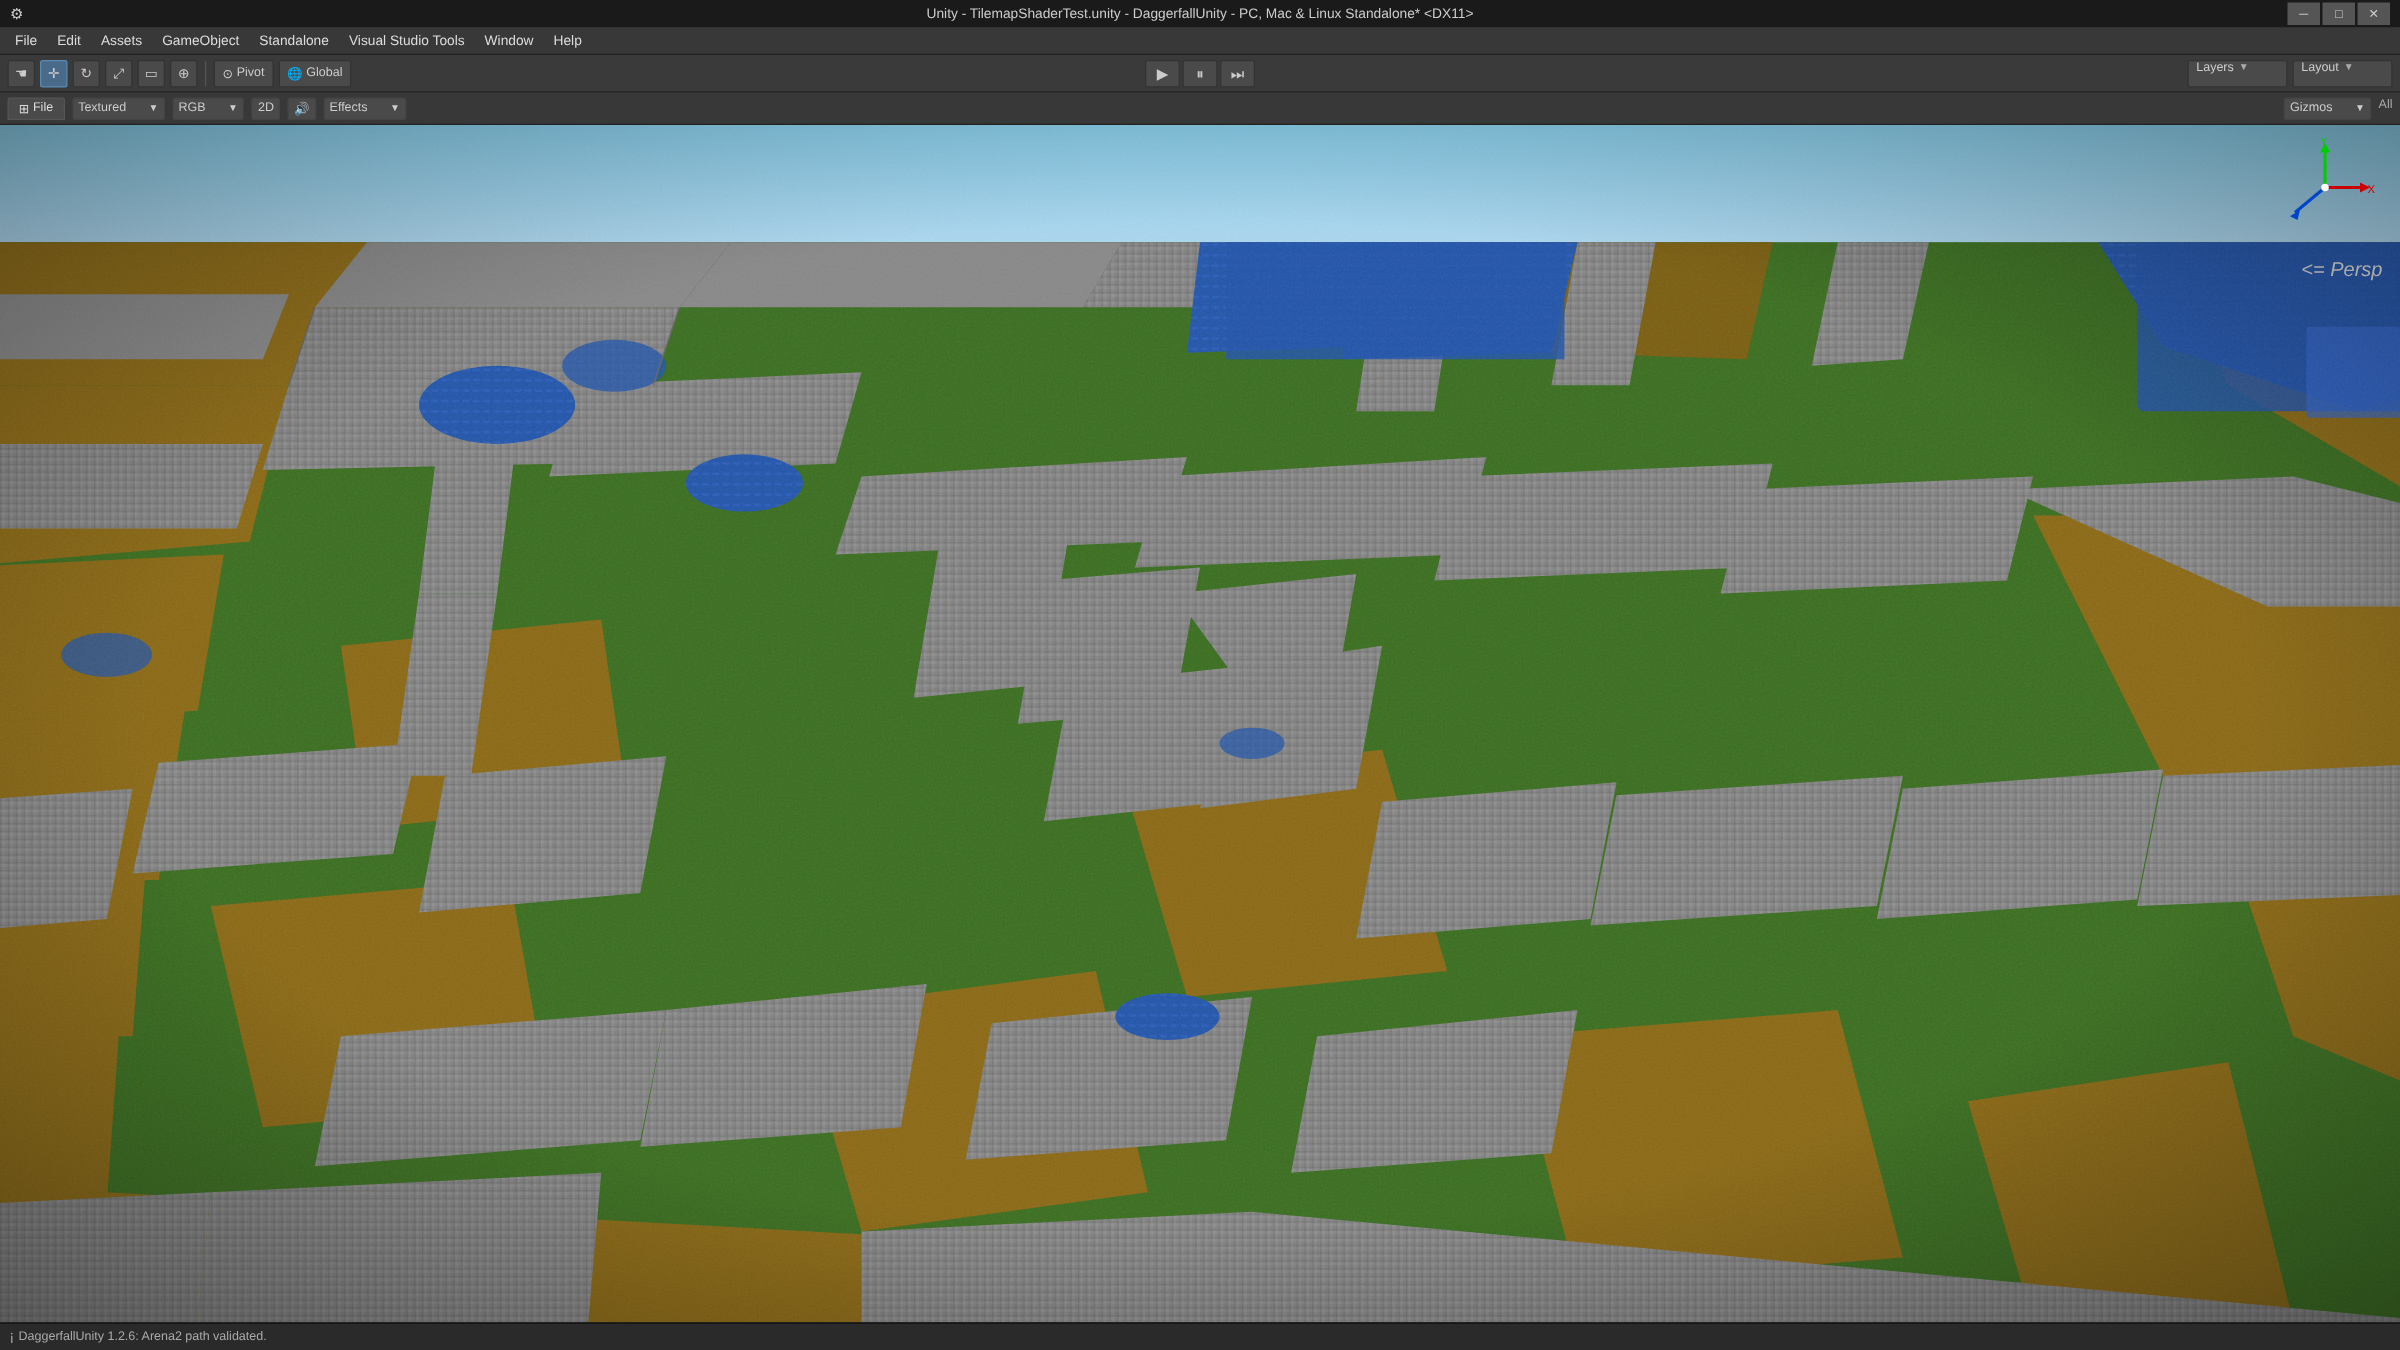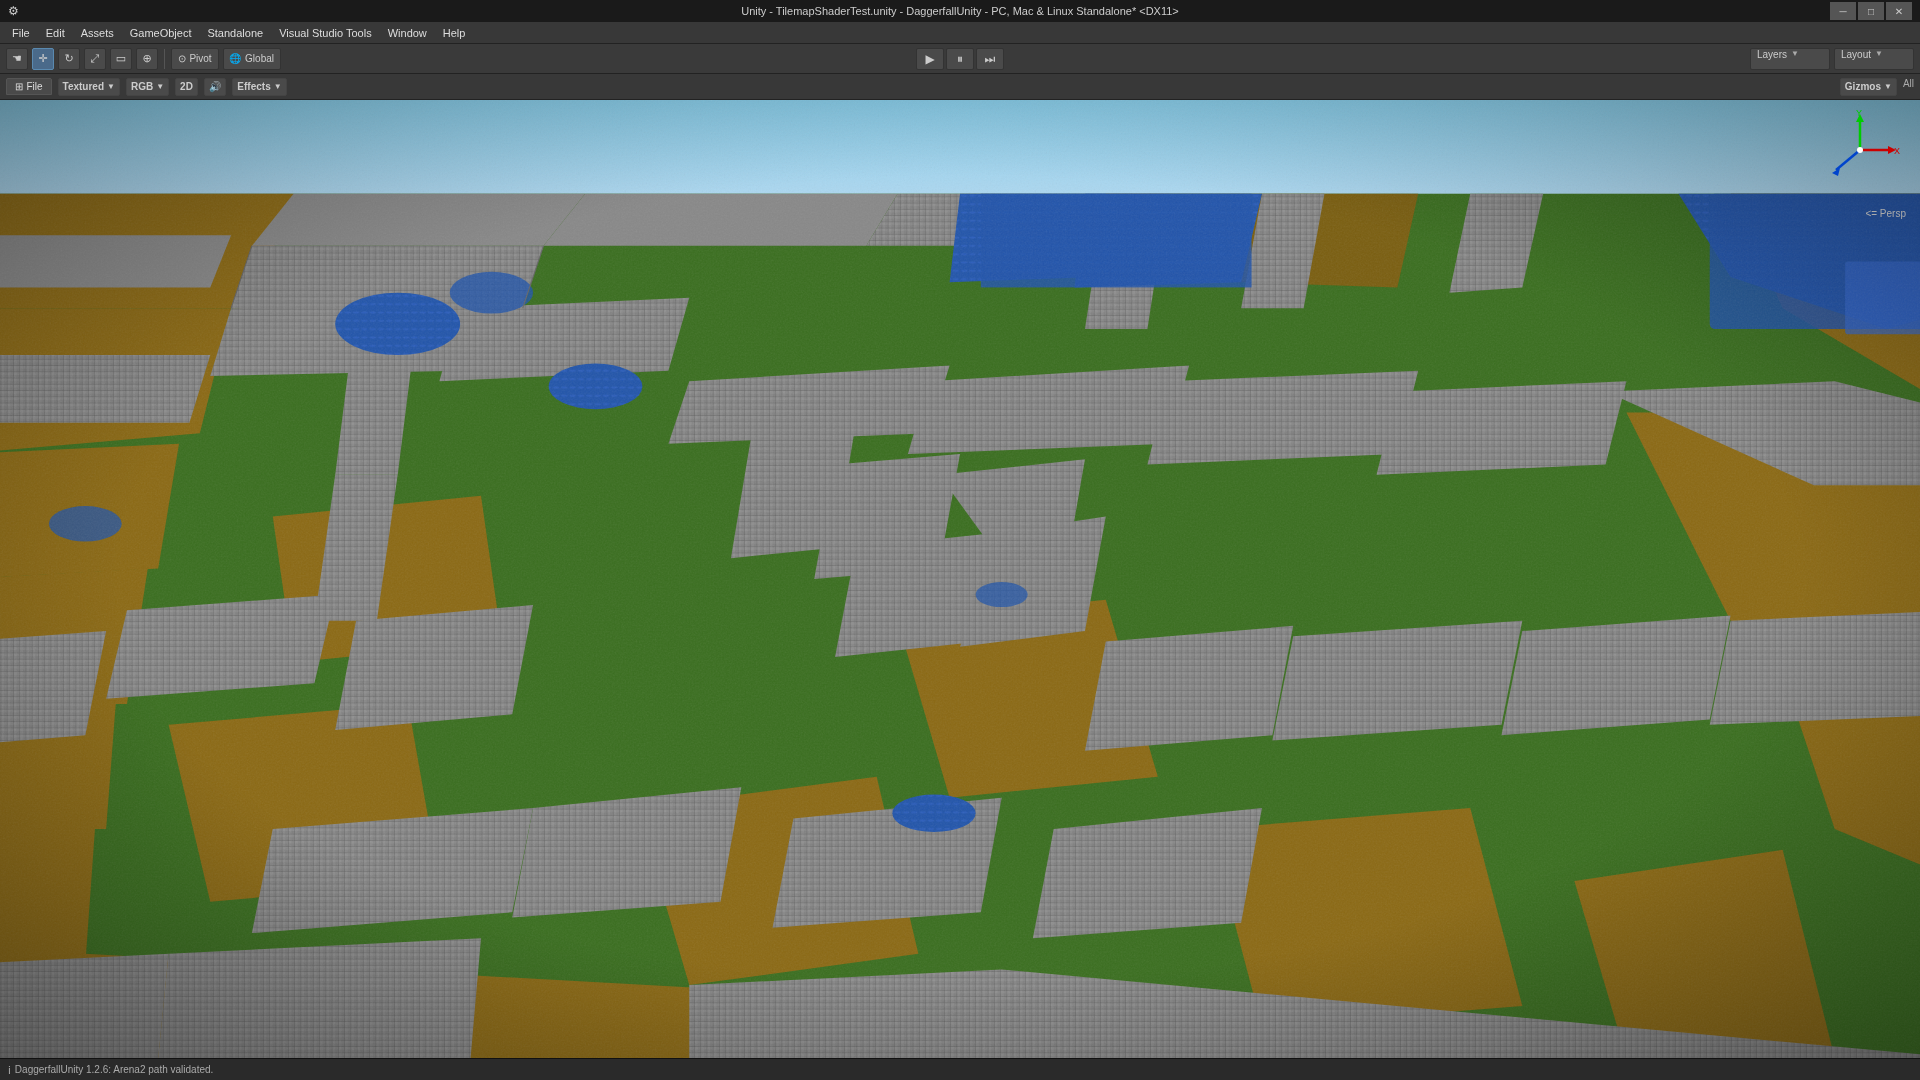--- a/index.html
+++ b/index.html
@@ -169,23 +169,22 @@
     .scene-dropdown {
       height: 18px;
       padding: 0 4px;
       background: #4a4a4a;
       border: 1px solid #444;
       color: #ccc;
       font-size: 10px;
       cursor: pointer;
       display: flex;
       align-items: center;
-      gap: 3px;
+      gap: 18px;
       border-radius: 2px;
-      font-weight: bold;
     }
     #right-scene-toolbar {
       margin-left: auto;
       display: flex;
       align-items: flex-start;
       gap: 6px;
     }
 
     
     #scene-view {
@@ -508,20 +507,20 @@
 
         <text x="74" y="44" fill="#cc0000" font-size="9" font-family="Arial">X</text>
 
         <text x="36" y="6" fill="#00cc00" font-size="9" font-family="Arial">Y</text>
 
         <circle cx="40" cy="40" r="3" fill="white"></circle>
       </svg>
     </div>
 
     
-    <div id="persp-label" style="position:absolute;top:108px;right:14px;color:#aaa;font-size:10px;">&lt;= Persp</div>
+    <div id="persp-label" style="position:absolute;top:108px;right:14px;color:#aaa;font-size:16px;font-style:italic;">&lt;= Persp</div>
   </div>
 </div>
 
 <div id="status-bar">
   <span style="margin-right:4px; font-size:11px;">ℹ</span>
   <span>DaggerfallUnity 1.2.6: Arena2 path validated.</span>
 </div>
 
 </body></html>

